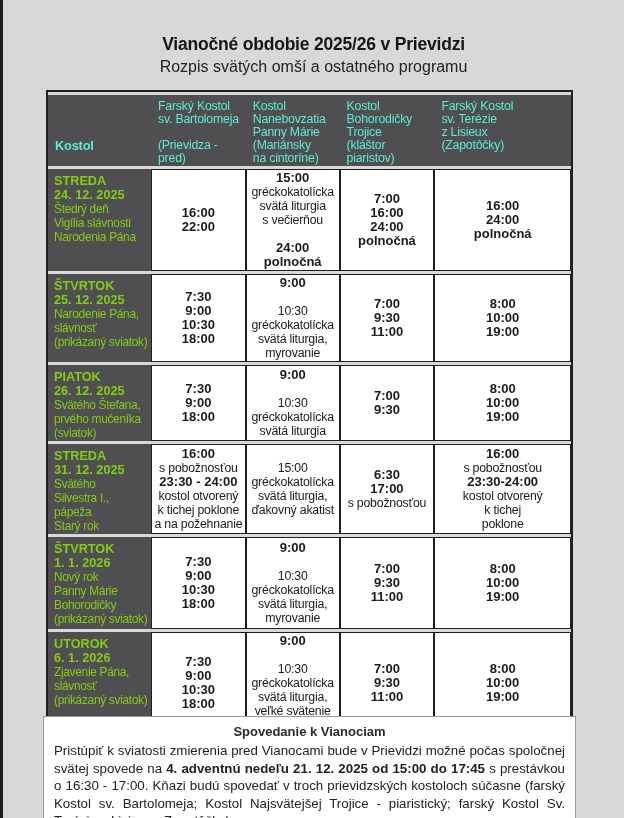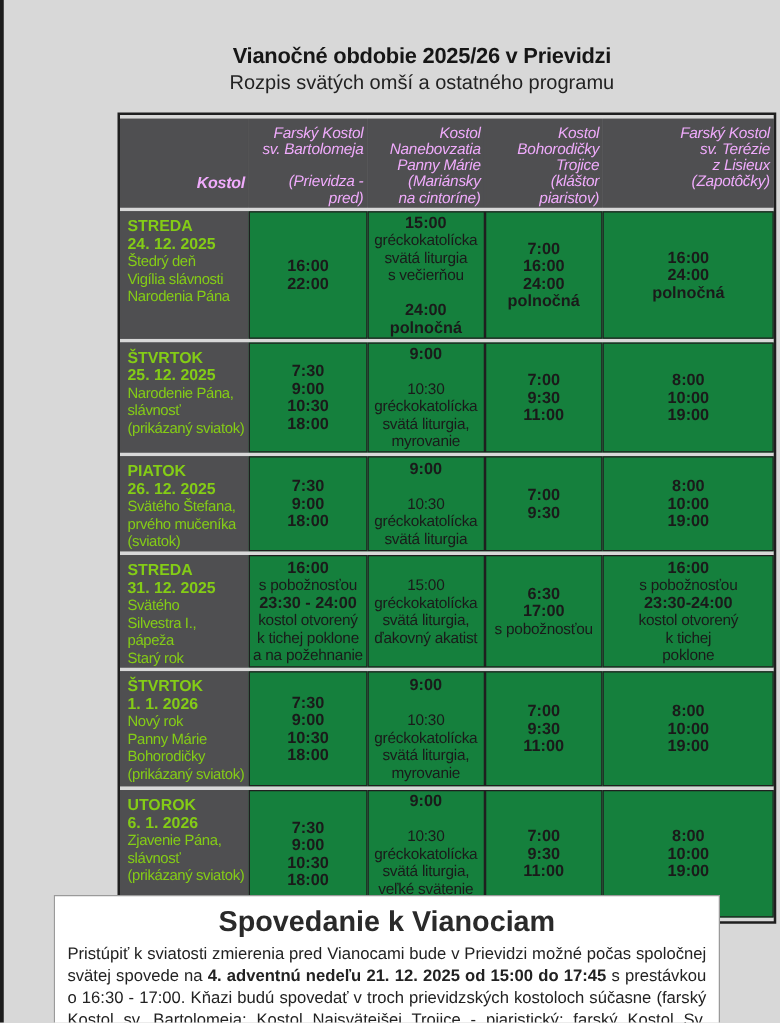--- a/index.html
+++ b/index.html
@@ -2,72 +2,71 @@
 <html><head>
 <meta charset="utf-8">
 <style>
   html,body{margin:0;padding:0}
   body{
     width:624px;height:818px;overflow:hidden;position:relative;
     background:#d8d8d8;
     border-left:3px solid #1c1c1c;box-sizing:border-box;
     font-family:"Liberation Sans",sans-serif;color:#1a1a1a;
   }
-  .page{padding-top:34px;padding-left:48px;}
+  .page{padding-top:34px;}
   .page-title{
     margin:0;text-align:center;font-size:17.5px;font-weight:bold;color:#161616;
     letter-spacing:-0.2px;
   }
   .page-subtitle{
     margin:3px 0 0 0;text-align:center;font-size:16px;color:#222;
   }
   table.schedule{
     margin:14px 0 0 43px;
     border-collapse:separate;border-spacing:0 3px;
     table-layout:fixed;width:527px;
     border:2px solid #1f1f1f;
     background:#d8d8d8;
   }
   td,th{padding:0;margin:0;box-sizing:border-box;}
   th.head-cell{
-    background:#4f4f51;color:#f0abfc;font-weight:normal;text-align:right;
+    background:#4f4f51;color:#5eead4;font-weight:normal;text-align:left;
     vertical-align:top;border:1px solid #4f4f51;
     padding:4px 2px 0 6px;
-    font-style:italic;
   }
   th.head-cell.corner{vertical-align:bottom;padding-bottom:13px;}
   th.head-cell .line{font-size:12.3px;line-height:13px;min-height:13px;white-space:nowrap;letter-spacing:-0.2px;}
   th.head-cell .line.b{font-weight:bold;font-size:12.8px;}
   th.day-cell{
     background:#4f4f51;color:#84cc16;font-weight:normal;text-align:left;
     vertical-align:top;border:1px solid #4f4f51;
     padding:4px 0 0 5px;
   }
   .day-cell .line{font-size:11.9px;line-height:14px;min-height:14px;white-space:nowrap;letter-spacing:-0.3px;}
   .day-cell .line.b{font-weight:bold;font-size:12.7px;letter-spacing:0;}
   td.schedule-cell{
-    background:#15803d;border:1px solid #1f1f1f;
+    background:#ffffff;border:1px solid #1f1f1f;
     vertical-align:middle;text-align:center;padding:1px 1px;
   }
   .schedule-cell .line{font-size:12.3px;line-height:14px;min-height:14px;white-space:nowrap;letter-spacing:-0.2px;}
   .schedule-cell .line.b{font-weight:bold;font-size:13px;letter-spacing:0;}
   tr.r0{height:69px}
   tr.r1{height:100px}
   tr.r2{height:87px}
   tr.r3{height:67px}
   tr.r4{height:86px}
   tr.r5{height:92px}
   tr.r6{height:97px}
   .confession-box{
     position:absolute;left:40px;top:716px;width:533px;height:130px;
     background:#ffffff;border:1px solid #9a9a9a;box-sizing:border-box;
     padding:5px 10px 0 10px;
   }
   .confession-title{
-    text-align:center;font-size:23px;font-weight:bold;color:#2a2a2a;margin:2px 0 3px 0;
+    text-align:center;font-size:13px;font-weight:bold;color:#2a2a2a;margin:2px 0 3px 0;
   }
   .confession-text{
     margin:0;font-size:13.3px;line-height:17.6px;color:#222;text-align:justify;
   }
 </style>
 </head>
 <body>
 
 <div class="page">
   <h1 class="page-title">Vianočné obdobie 2025/26 v Prievidzi</h1>

